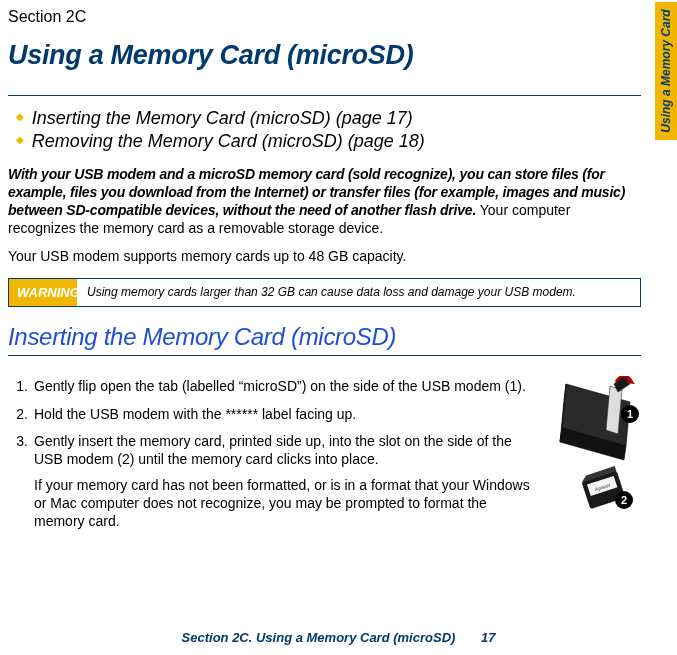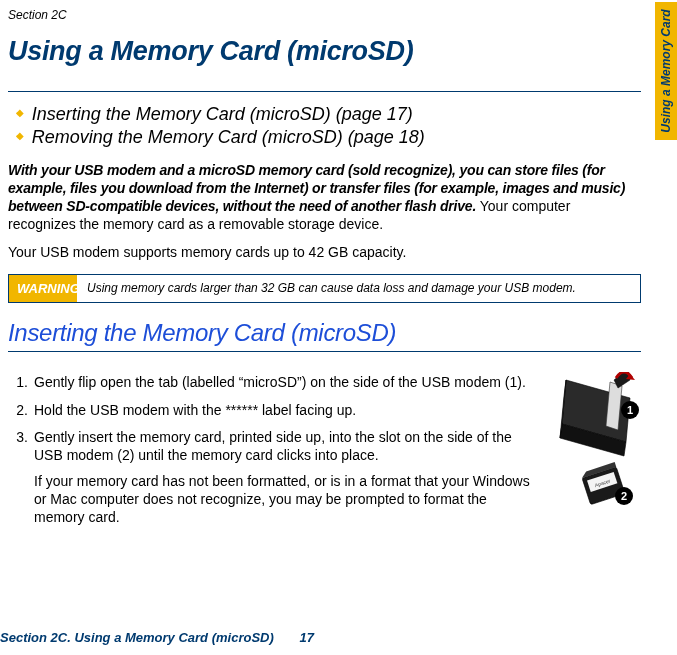--- a/index.html
+++ b/index.html
@@ -1,39 +1,39 @@
 <!DOCTYPE html>
 <html><head>
 <meta charset="utf-8">
 <style>
 html,body{margin:0;padding:0}
 body{width:677px;height:655px;font-family:Arial,Helvetica,sans-serif;color:#000;position:relative;background:#fff;overflow:hidden}
 .page{padding:8px 36px 0 8px;box-sizing:border-box}
-.section-label{font-style:italic;font-size:12px}
+.section-label{font-size:16px}
 .title{font-family:Arial,Helvetica,sans-serif;font-weight:bold;font-style:italic;font-size:27px;color:#003a6f;margin:14px 0 24px 0;letter-spacing:-0.3px}
 .divider{border:none;border-top:1px solid #003a6f;margin:4px 0 12px 0}
 .toc{list-style:none;padding:0;margin:0 0 14px 0}
 .toc li{display:flex;align-items:flex-start;margin:2px 0}
 .diamond{color:#f1b600;font-size:10px;margin:3px 8px 0 8px}
 .toc-text{font-weight:normal;font-style:italic;font-size:18px}
 .intro{font-size:14px;line-height:1.28;margin:10px 0}
 .intro .bold{font-weight:bold;font-style:italic;letter-spacing:-0.2px}
 .body-line{font-size:14px;margin:10px 0}
 .warning-box{border:1px solid #003a6f;display:flex;margin:14px 0 16px 0}
 .warning-label{background:#f1b600;color:#fff;font-weight:bold;font-style:italic;font-size:13px;padding:6px 8px;width:68px;box-sizing:border-box}
 .warning-text{font-style:italic;font-size:12px;padding:6px 10px;flex:1;line-height:1.25}
 .subheading{font-style:italic;font-size:24px;color:#1d4ed8;margin:14px 0 4px 0;font-weight:normal;letter-spacing:-0.3px}
 .steps-wrap{display:flex;align-items:flex-start}
 .steps{flex:1;padding-right:8px}
 .step{display:flex;font-size:14px;line-height:1.28;margin:10px 0}
 .step-num{width:20px;text-align:right;margin-right:6px}
 .step-body{flex:1}
 .step-extra{margin-top:8px}
 .illus{width:95px;height:167px;flex-shrink:0;margin-left:4px;margin-top:8px}
-.footer{position:absolute;bottom:10px;left:0;right:0;font-style:italic;font-weight:bold;font-size:13px;color:#003a6f}
+.footer{position:absolute;bottom:10px;left:0;right:0;text-align:center;font-style:italic;font-weight:bold;font-size:13px;color:#003a6f}
 .footer .pagenum{display:inline-block;margin-left:22px}
 .side-tab{position:absolute;top:2px;right:0;width:22px;height:138px;background:#f1b600;display:flex;align-items:center;justify-content:center}
 .side-tab-text{transform:rotate(-90deg);white-space:nowrap;font-style:italic;font-size:12px;color:#003a6f;font-weight:bold}
 </style>
 </head>
 <body>
 
 <div class="side-tab">
   <span class="side-tab-text">Using a Memory Card</span>
 </div>
@@ -51,21 +51,21 @@
     <li>
       <span class="diamond">◆</span>
       <span class="toc-text">Removing the Memory Card (microSD) (page 18)</span>
     </li>
   </ul>
 
   <p class="intro">
     <span class="bold">With your USB modem and a microSD memory card (sold recognize), you can store files (for example, files you download from the Internet) or transfer files (for example, images and music) between SD-compatible devices, without the need of another flash drive.</span><span> Your computer recognizes the memory card as a removable storage device.</span>
   </p>
 
-  <p class="body-line">Your USB modem supports memory cards up to 42 GB capacity.</p>
+  <p class="body-line">Your USB modem supports memory cards up to 48 GB capacity.</p>
 
   <div class="warning-box">
     <div class="warning-label">WARNING</div>
     <div class="warning-text">Using memory cards larger than 32 GB can cause data loss and damage your USB modem.</div>
   </div>
 
   <h2 class="subheading">Inserting the Memory Card (microSD)</h2>
   <hr class="divider">
 
   <div class="steps-wrap">

